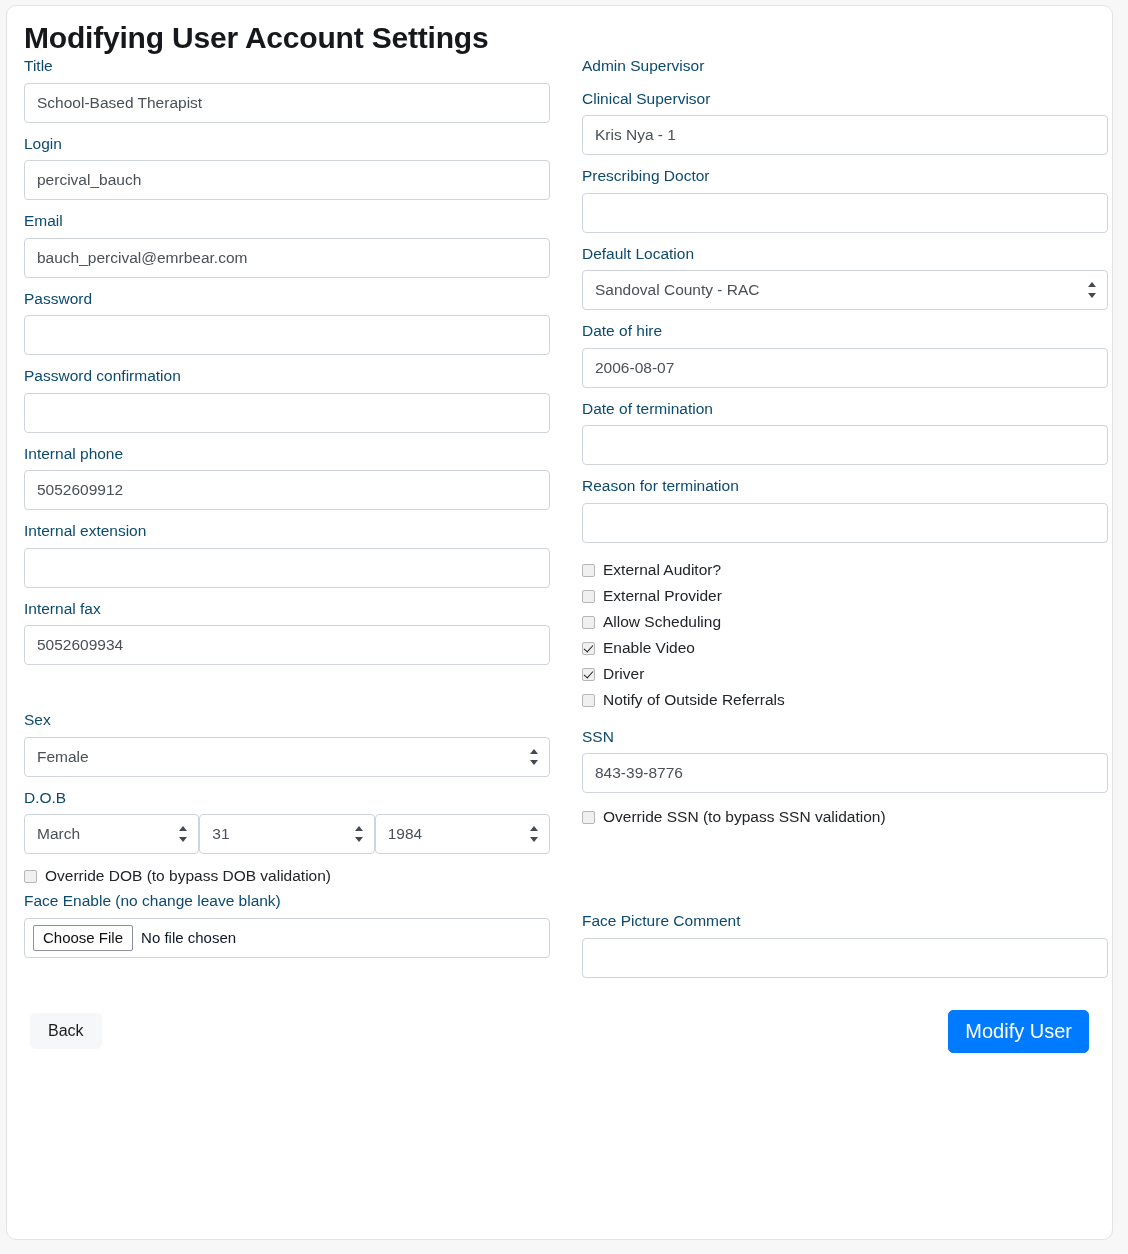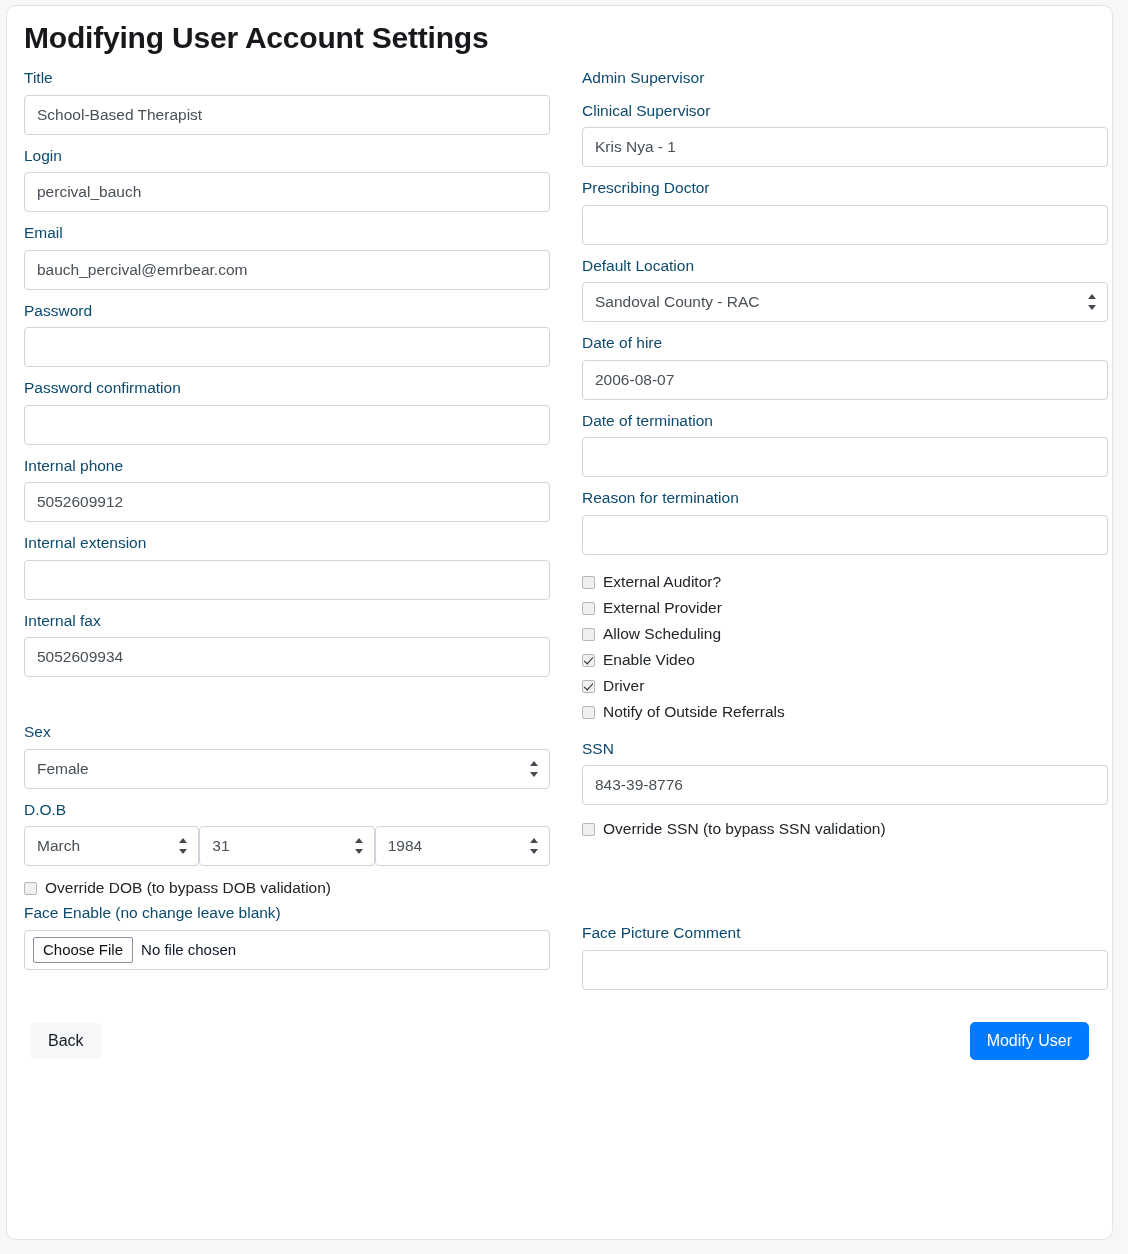--- a/index.html
+++ b/index.html
@@ -26,21 +26,21 @@
   }
 
   .card-inner {
     padding: 14px 11px 0 11px;
   }
 
   h1.page-title {
     font-size: 30px;
     font-weight: bold;
     color: #16181b;
-    margin: 0 0 12px 6px;
+    margin: 0 0 0 6px;
     letter-spacing: -0.2px;
     line-height: 1.18;
   }
 
   .grid {
     display: flex;
     gap: 32px;
     padding: 0 6px;
   }
   .col {
@@ -204,21 +204,21 @@
     font-family: "Liberation Sans", sans-serif;
     padding: 9px 18px;
     cursor: pointer;
     text-align: right;
   }
   .btn-primary {
     background: #007bff;
     border: 1px solid #007bff;
     border-radius: 5px;
     color: #ffffff;
-    font-size: 16px;
+    font-size: 20px;
     font-family: "Liberation Sans", sans-serif;
     padding: 9px 16px;
     cursor: pointer;
   }
 
   .spacer-20 { height: 20px; }
   .spacer-34 { height: 34px; }
   .spacer-12 { height: 12px; }
 </style>
 </head>

